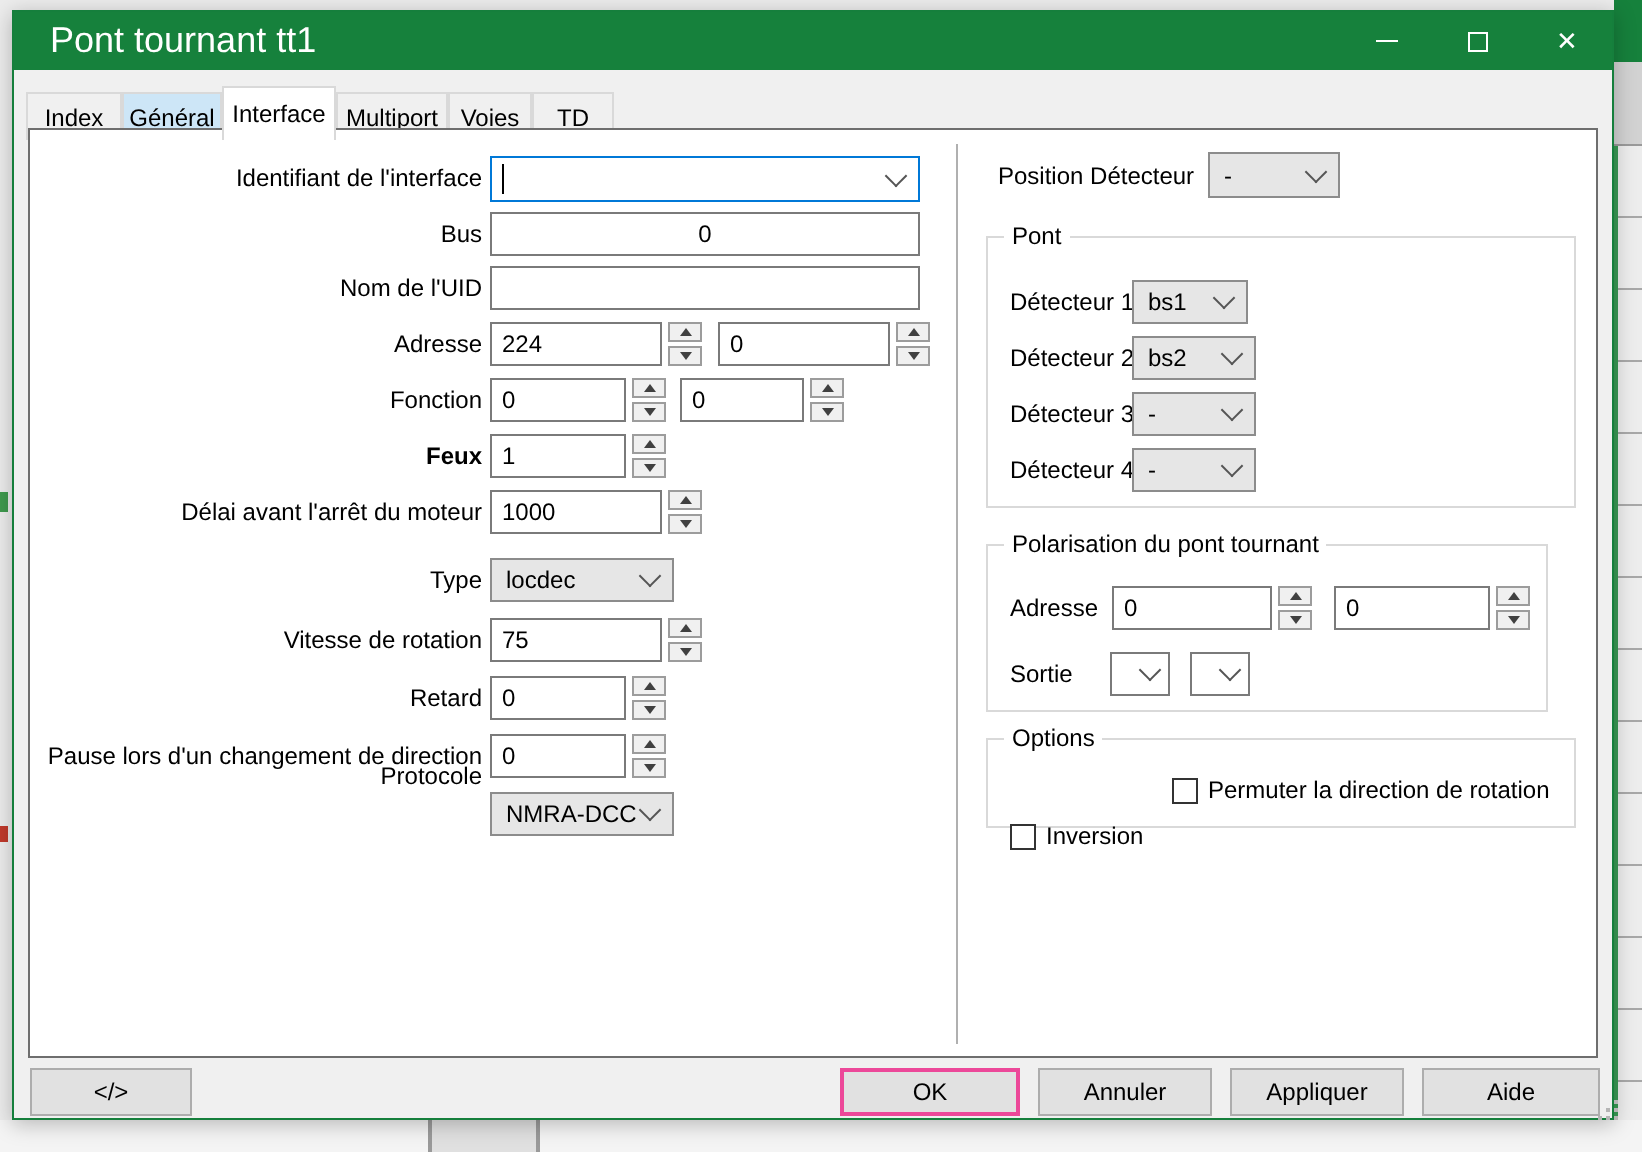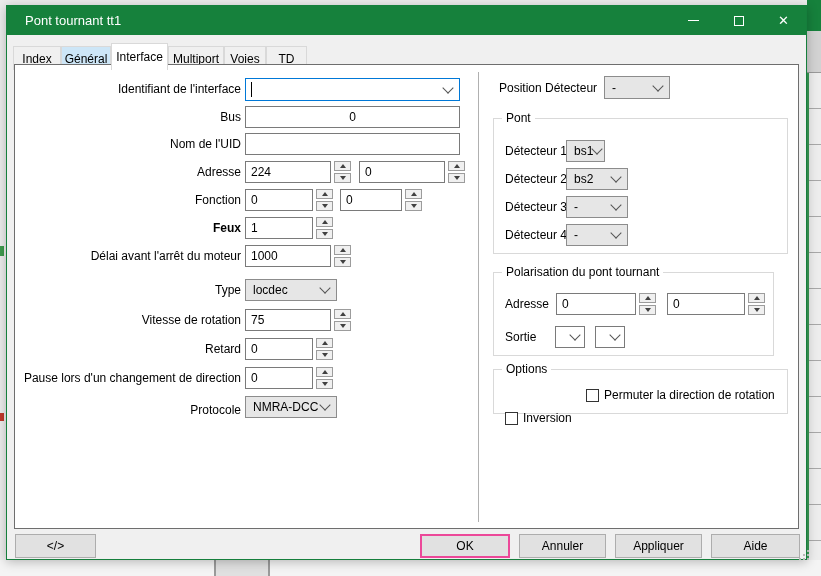--- a/index.html
+++ b/index.html
@@ -14,21 +14,21 @@
   .bg-rows{position:absolute;left:807px;top:73px;width:14px;height:487px;background:#ededed;
            border-left:2px solid #3a9a55;
            background-image:repeating-linear-gradient(to bottom,transparent 0 35px,#a8a8a8 35px 36px);}
   .bg-bottom{position:absolute;left:0;top:560px;width:821px;height:16px;background:#f4f4f4;}
   .bg-scroll{position:absolute;left:214px;top:560px;width:52px;height:16px;background:#e0e0e0;
              border-left:2px solid #9a9a9a;border-right:2px solid #9a9a9a;}
   
   .dialog{position:absolute;left:6px;top:5px;width:801px;height:555px;background:#f0f0f0;
           border:1px solid #157f3c;box-sizing:border-box;box-shadow:0 2px 10px rgba(0,0,0,.25);}
   .titlebar{position:absolute;left:0;top:0;width:100%;height:29px;background:#16813c;display:flex;align-items:center;}
-  .title{color:#fff;font-size:13px;margin-left:18px;}
+  .title{color:#fff;font-size:18px;margin-left:18px;}
   .win-btns{position:absolute;right:0;top:0;height:29px;display:flex;}
   .win-btn{width:45px;height:29px;display:flex;align-items:center;justify-content:center;color:#fff;}
   .min-glyph{width:11px;height:1px;background:#fff;display:block;}
   .max-glyph{width:10px;height:10px;border:1px solid #fff;display:block;box-sizing:border-box;}
   .close-glyph{font-size:13px;line-height:13px;color:#fff;}
   
   .tab{position:absolute;top:40px;height:24px;box-sizing:border-box;background:#f0f0f0;
        border:1px solid #d9d9d9;border-bottom:none;display:flex;align-items:center;justify-content:center;z-index:2;}
   .tab.hover{background:#cde6f7;}
   .tab.active{top:37px;height:27px;background:#fff;z-index:6;}
@@ -222,36 +222,36 @@
     <input class="field" style="left: 230px; top: 302px; width: 68px;" value="0">
     <div class="spinbtns" style="left:301px;top:302px;">
       <div class="sb">
           <span class="tri-up"></span>
         </div>
       <div class="sb">
           <span class="tri-down"></span>
         </div>
     </div>
 
-    <div class="label rlabel" style="top:338px;">Protocole</div>
+    <div class="label rlabel" style="top:316px;">Protocole</div>
     <div class="combo grey" style="left:230px;top:331px;width:92px;">
       <span>NMRA-DCC</span>
       <span class="chev"></span>
     </div>
 
     <div class="label" style="left:484px;top:16px;">Position Détecteur</div>
     <div class="combo grey" style="left:589px;top:11px;width:66px;height:23px;">
       <span>-</span>
       <span class="chev"></span>
     </div>
 
     <div class="group" style="left:478px;top:53px;width:295px;height:136px;">
       <span class="group-title">Pont</span>
       <div class="label" style="left:11px;top:25px;">Détecteur 1</div>
-      <div class="combo grey" style="left:72px;top:21px;width:39px;">
+      <div class="combo grey" style="left:72px;top:21px;width:58px;">
         <span>bs1</span>
         <span class="chev"></span>
       </div>
       <div class="label" style="left:11px;top:53px;">Détecteur 2</div>
       <div class="combo grey" style="left:72px;top:49px;width:62px;">
         <span>bs2</span>
         <span class="chev"></span>
       </div>
       <div class="label" style="left:11px;top:81px;">Détecteur 3</div>
       <div class="combo grey" style="left:72px;top:77px;width:62px;">

